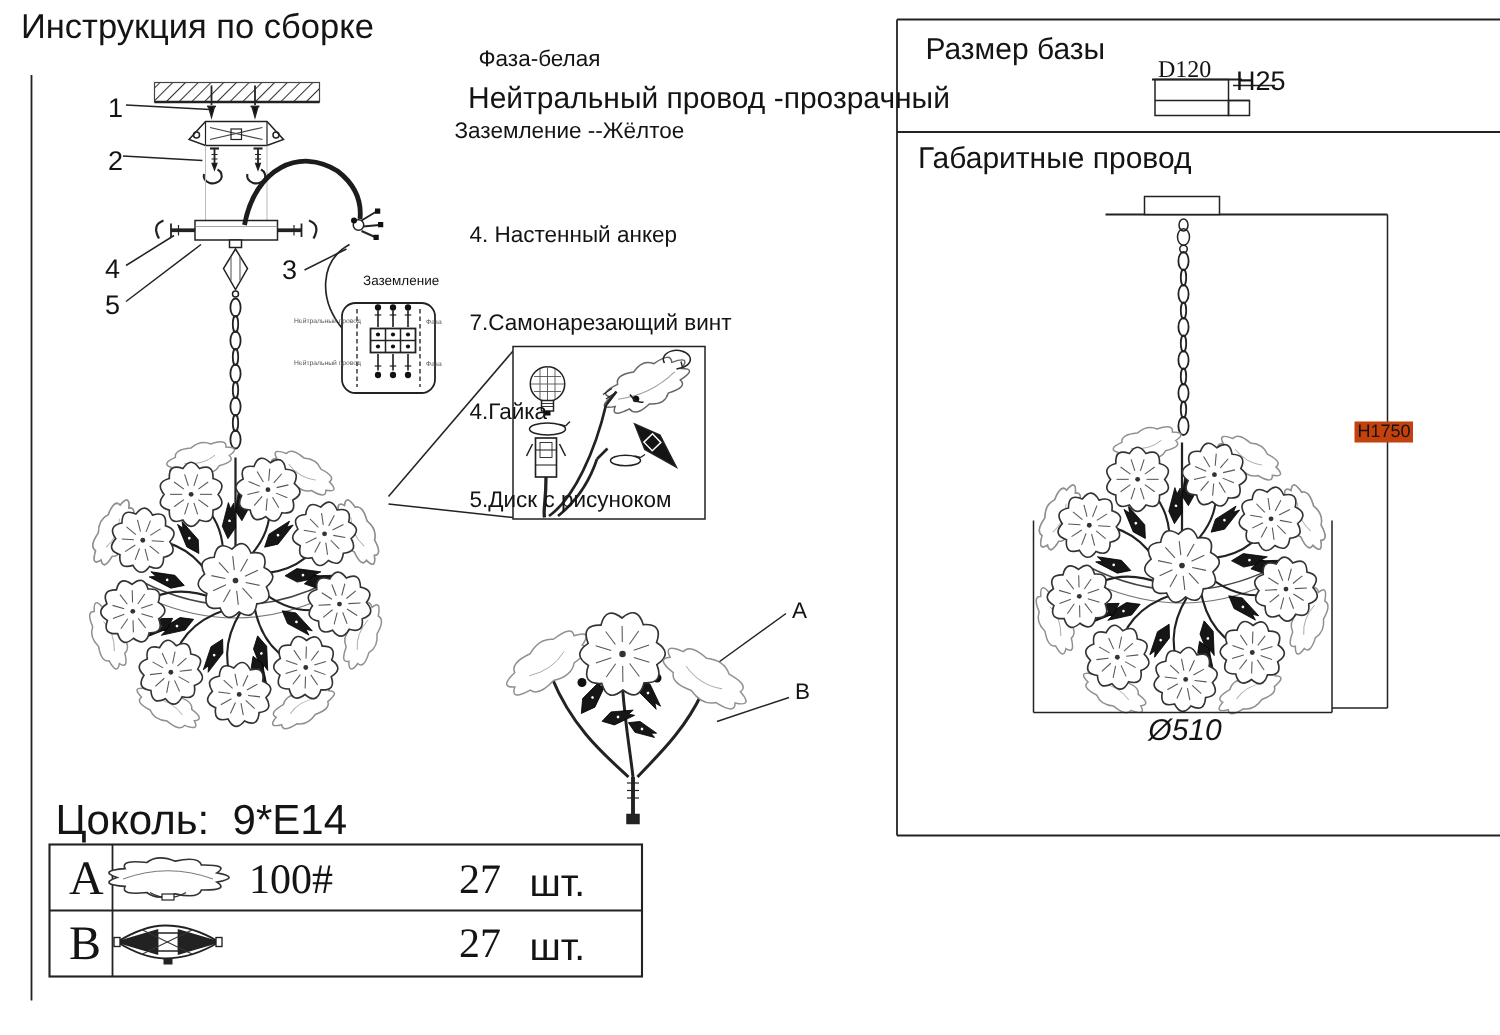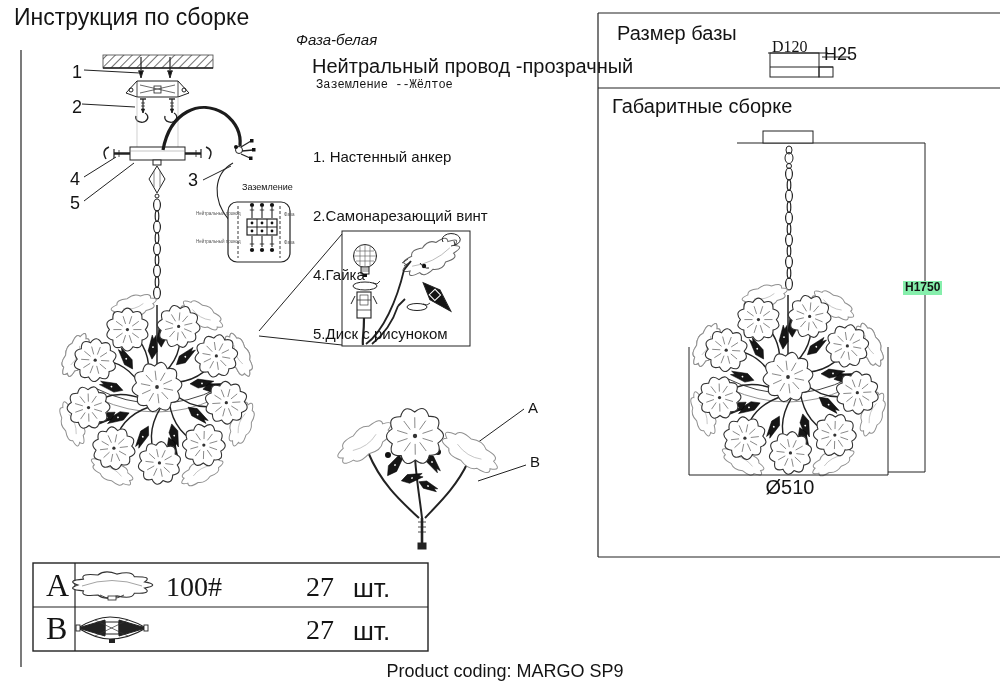--- a/index.html
+++ b/index.html
@@ -1,21 +1,21 @@
 <!DOCTYPE html>
 <html><head>
 <meta charset="utf-8">
 <style>
   html,body{margin:0;padding:0;background:#fff;}
   #page{position:relative;width:1000px;height:690px;background:#fff;overflow:hidden;
         font-family:"Liberation Sans",sans-serif;color:#111;}
   #art{position:absolute;left:0;top:0;z-index:1;}
   .t{position:absolute;z-index:2;white-space:pre;line-height:1.15;color:#141414;}
   .serif{font-family:"Liberation Serif",serif;}
-  .center{text-align:center;}
+  .center{text-align:center;font-style:italic;}
 </style>
 </head>
 <body>
 
 <div id="page">
 
   <svg id="art" width="1000" height="690" viewBox="0 0 1000 690">
     <defs>
       <pattern id="hatch" width="6" height="6" patternUnits="userSpaceOnUse" patternTransform="rotate(45)">
         <line x1="0" y1="0" x2="0" y2="6" stroke="#333" stroke-width="1.4"></line>
@@ -616,27 +616,27 @@
         <line x1="925" y1="143" x2="925" y2="472" stroke="#222" stroke-width="1"></line>
         <line x1="888" y1="472" x2="925" y2="472" stroke="#222" stroke-width="1"></line>
         <line x1="689" y1="347" x2="689" y2="475" stroke="#222" stroke-width="1"></line>
         <line x1="888" y1="347" x2="888" y2="475" stroke="#222" stroke-width="1"></line>
         <line x1="689" y1="475" x2="888" y2="475" stroke="#222" stroke-width="1"></line>
       </g>
   </svg>
 
   <div class="t" style="left:14px;top:4px;font-size:23px;">Инструкция по сборке</div>
 
-  <div class="t" style="left:296px;top:31px;font-size:15px;font-style:italic;">Фаза-белая</div>
+  <div class="t" style="left:319px;top:31px;font-size:15px;">Фаза-белая</div>
   <div class="t" style="left:312px;top:55px;font-size:20px;">Нейтральный провод -прозрачный</div>
-  <div class="t" style="left:316px;top:79px;font-size:12px;font-family:Liberation Mono, monospace;">Заземление --Жёлтое</div>
+  <div class="t" style="left:303px;top:79px;font-size:15px;">Заземление --Жёлтое</div>
 
   <div class="t" style="left:313px;top:108px;font-size:15px;line-height:19.6px;">
-    <div>1. Настенный анкер</div>
-    <div>2.Самонарезающий винт</div>
+    <div>4. Настенный анкер</div>
+    <div>7.Самонарезающий винт</div>
     <div>4.Гайка</div>
     <div>5.Диск с рисуноком</div>
   </div>
 
   <div class="t" style="left:72px;top:62px;font-size:18px;">1</div>
   <div class="t" style="left:72px;top:97px;font-size:18px;">2</div>
   <div class="t" style="left:188px;top:170px;font-size:18px;">3</div>
   <div class="t" style="left:70px;top:169px;font-size:18px;">4</div>
   <div class="t" style="left:70px;top:193px;font-size:18px;">5</div>
   <div class="t" style="left:528px;top:399px;font-size:15px;">A</div>
@@ -645,28 +645,28 @@
   <div class="t" style="left:242px;top:182px;font-size:9px;">Заземление</div>
   <div class="t" style="left:196px;top:211px;font-size:4.5px;color:#555;">Нейтральный провод</div>
   <div class="t" style="left:196px;top:239px;font-size:4.5px;color:#555;">Нейтральный провод</div>
   <div class="t" style="left:284px;top:212px;font-size:4.5px;color:#555;">Фаза</div>
   <div class="t" style="left:284px;top:240px;font-size:4.5px;color:#555;">Фаза</div>
 
   <div class="t" style="left:617px;top:22px;font-size:20px;">Размер базы</div>
   <div class="t" style="left:772px;top:38px;font-size:16px;font-family:Liberation Serif, serif;">D120</div>
   <div class="t" style="left:824px;top:44px;font-size:18px;">H25</div>
 
-  <div class="t" style="left:612px;top:95px;font-size:20px;">Габаритные сборке</div>
-  <div class="t" style="left:903px;top:281px;font-size:12px;font-weight:700;background:#86efac;padding:0 2px;">H1750</div>
+  <div class="t" style="left:612px;top:95px;font-size:20px;">Габаритные провод</div>
+  <div class="t" style="left:903px;top:281px;font-size:12px;font-weight:400;background:#c2410c;padding:0 2px;">H1750</div>
   <div class="t center" style="left:748px;top:476px;width:84px;font-size:20px;">Ø510</div>
 
+  <div class="t" style="left:37px;top:531px;font-size:28px;">Цоколь:  9*E14</div>
 
   <div class="t serif" style="left:46px;top:567px;font-size:32px;">A</div>
   <div class="t serif" style="left:166px;top:571px;font-size:28px;">100#</div>
   <div class="t serif" style="left:306px;top:571px;font-size:28px;">27</div>
   <div class="t" style="left:353px;top:574px;font-size:26px;">шт.</div>
 
   <div class="t serif" style="left:46px;top:610px;font-size:32px;">B</div>
   <div class="t serif" style="left:306px;top:614px;font-size:28px;">27</div>
   <div class="t" style="left:353px;top:617px;font-size:26px;">шт.</div>
 
-  <div class="t center" style="left:365px;top:661px;width:280px;font-size:18px;">Product coding: MARGO SP9</div>
 </div>
 
 </body></html>

